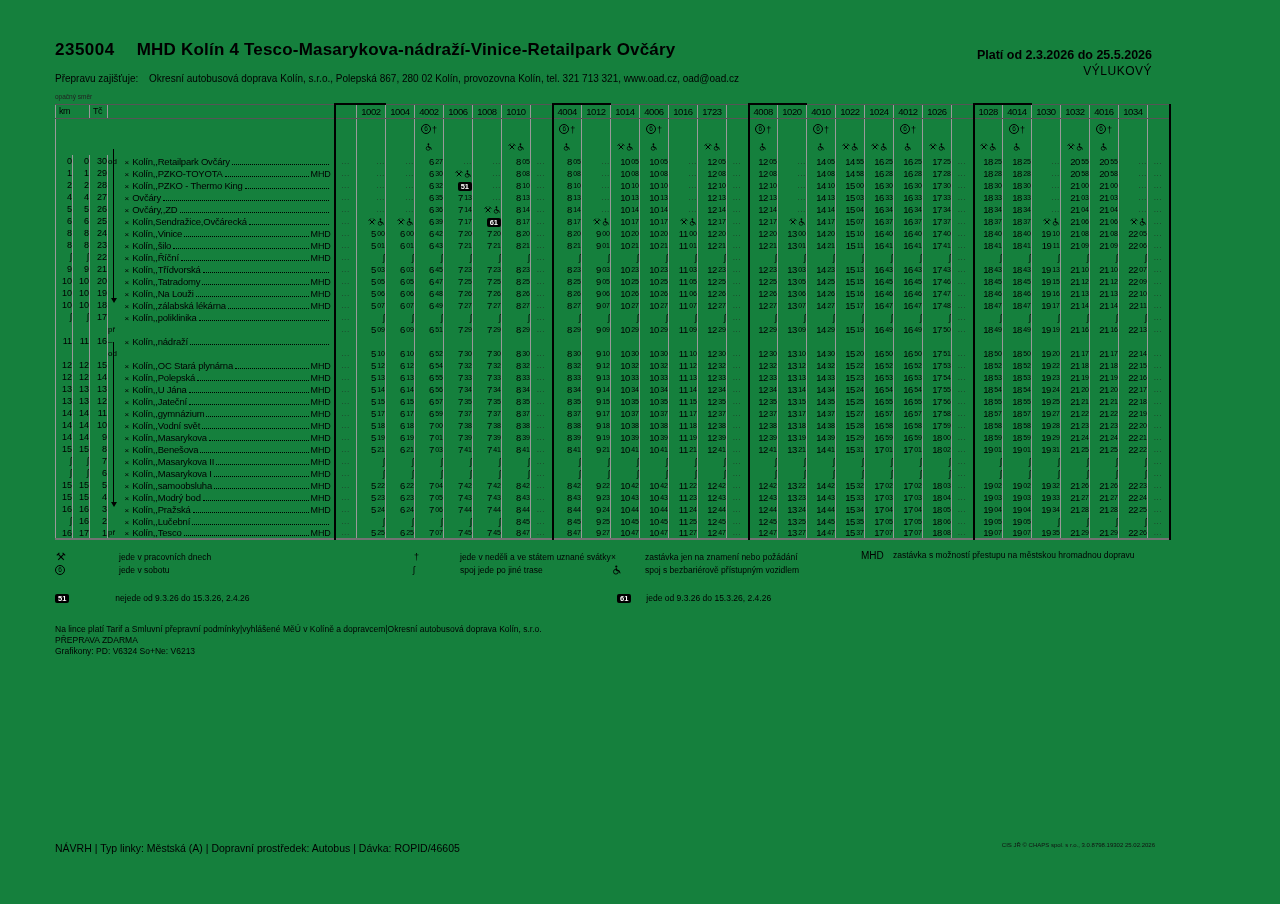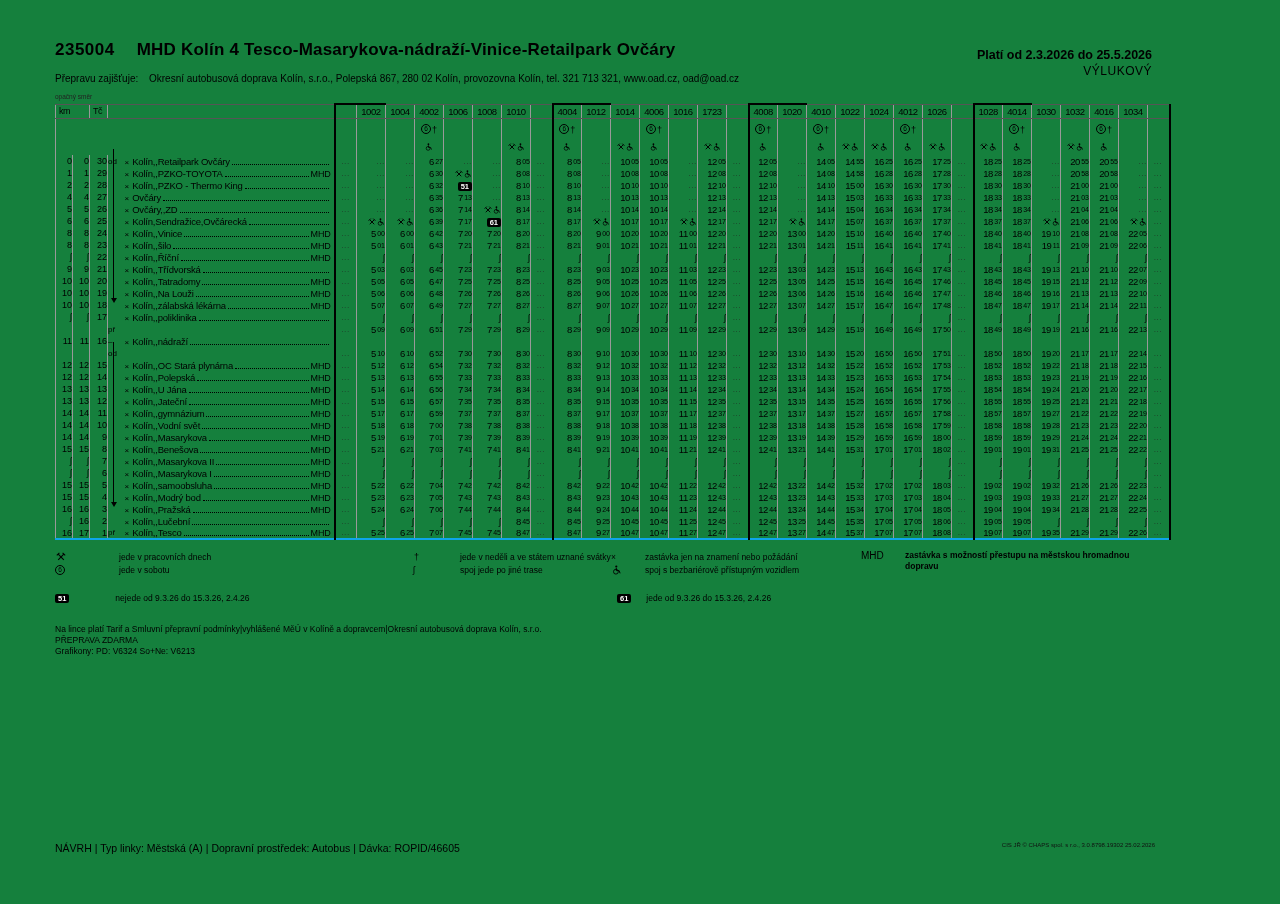--- a/index.html
+++ b/index.html
@@ -12,21 +12,21 @@
   .ltitle{font-size:17px;font-weight:bold;letter-spacing:0.2px;}
   .validity{position:absolute;top:48px;right:128px;text-align:right;}
   .validity .v1{font-size:12.5px;font-weight:bold;}
   .validity .v2{font-size:12px;margin-top:2px;letter-spacing:0.5px;}
   .oprow{margin-top:13px;font-size:10px;}
   .oprow .oplabel{margin-right:8px;}
   .dirnote{margin-top:9px;font-size:6.5px;color:#222;}
 
   
   .ttwrap{position:relative;margin-top:3px;width:1118px;}
-  table.tt{border-collapse:collapse;table-layout:fixed;border-bottom:2px solid #0ea5e9;}
+  table.tt{border-collapse:collapse;table-layout:fixed;border-bottom:2px solid #737373;}
   table.tt td,table.tt th{padding:0;margin:0;overflow:hidden;white-space:nowrap;font-weight:normal;}
   tr.hrow th{height:13px;font-size:9.5px;letter-spacing:-0.4px;text-align:center;border-top:1px solid #555;border-bottom:1px solid #555;}
   tr.hrow th.khead{font-size:9px;text-align:left;padding-left:3px;border-left:1px solid #999;}
   tr.hrow th.ehead{border-left:1px solid #999;}
   tr.hrow th.chead{border-left:1px solid #999;}
   tr.hrow th.chead.thickL{border-left:2px solid #000;border-top:2px solid #000;margin-top:24px;}
   tr.hrow th.chead.afterThick{border-top:2px solid #000;}
   tr.hrow th.lastCol{border-right:2px solid #000;}
   tr.symrow td{height:10px;text-align:center;vertical-align:middle;}
   tr.symrow td.eleft{border-left:1px solid #999;}
@@ -60,21 +60,21 @@
   
   .legend{position:relative;margin-top:10px;width:1118px;height:34px;font-size:8.5px;}
   .lgcol{position:absolute;top:0;}
   .lgrow{display:flex;align-items:center;height:13px;}
   .lgsym{flex:none;}
   .lg1{left:0;}    .lg1 .lgsym{width:64px;}
   .lg2{left:358px;}.lg2 .lgsym{width:47px;}
   .lg3{left:556px;}.lg3 .lgsym{width:34px;}
   .lg4{left:806px;width:300px;}
   .lg4 .mhdlab{font-size:10px;margin-right:6px;float:left;}
-  .lg4 .mhdtxt{display:block;margin-left:44px;line-height:11px;font-weight:bold;}
+  .lg4 .mhdtxt{display:block;margin-left:32px;line-height:11px;}
   .noterow{position:relative;margin-top:9px;width:1118px;height:15px;font-size:8.5px;}
   .noteitem{position:absolute;top:0;display:flex;align-items:center;}
   .noteitem .ntext{margin-left:0;}
   .n1{left:0;}   .n1 .nbox{margin-right:46px;}
   .n2{left:562px;}.n2 .nbox{margin-right:15px;}
 
   .tariff{margin-top:16px;font-size:8.5px;line-height:11px;width:1118px;}
 
   .statusbar{position:absolute;left:55px;top:838px;width:1100px;}
   .sbleft{font-size:10.5px;}

